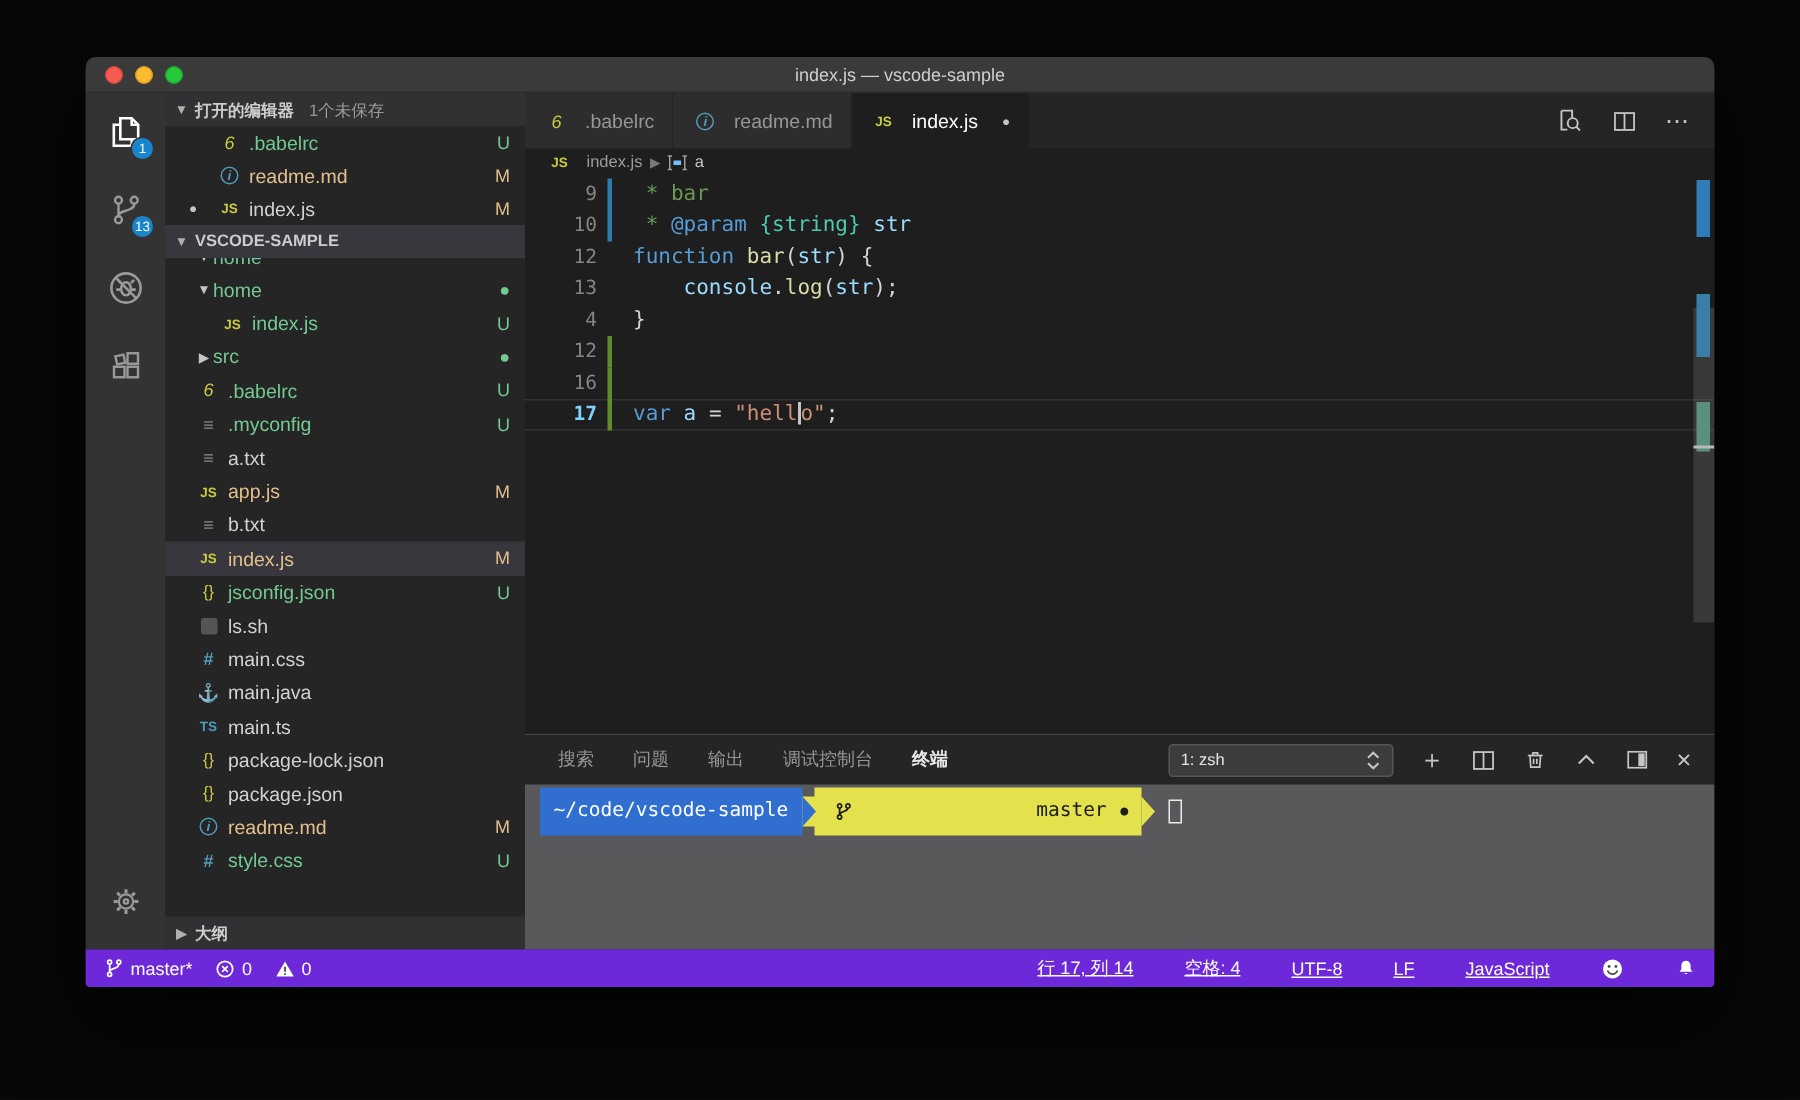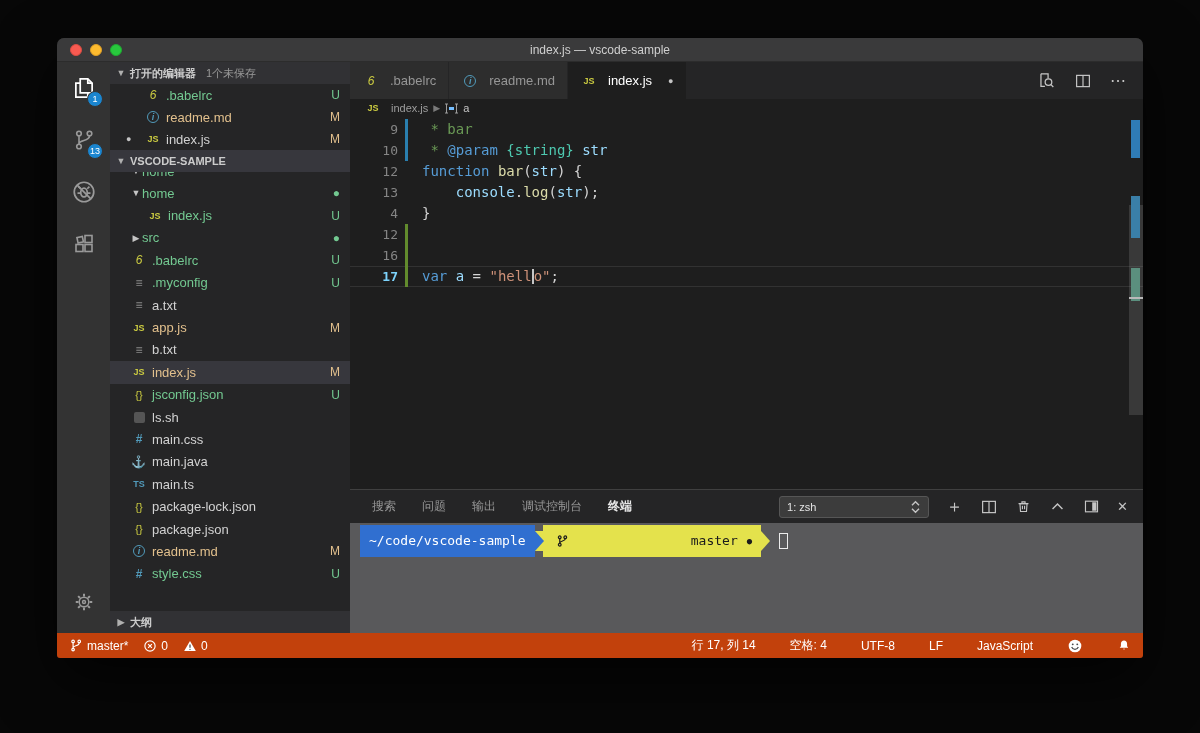--- a/index.html
+++ b/index.html
@@ -134,24 +134,24 @@
   .seg { display:flex; align-items:center; height:19px; padding:16px 9px; white-space:pre; }
   .seg.path { background:#306fd0; color:#fff; }
   .seg.git  { background:#e4e24c; color:#1c1c1c; padding-left:14px; gap:9px; }
   .arr { width:0; height:0; border-top:10px solid transparent; border-bottom:10px solid transparent; }
   .arr.blue   { border-left:9px solid #306fd0; margin-right:-1px; position:relative; z-index:2; }
   .arr.yellow { border-left:9px solid #e4e24c; }
   .git-dirty { font-size:9px; }
   .hcursor { width:9px; height:16px; border:1.5px solid #ececec; margin-left:9px; }
 
   
-  .statusbar { height:25px; flex:none; background:#c2410c; color:#ffffff; font-size:12px;
+  .statusbar { height:25px; flex:none; background:#6d28d9; color:#ffffff; font-size:12px;
                display:flex; align-items:center; padding:0 12px; }
   .st-group { display:flex; align-items:center; gap:15px; }
-  .st-group.right { margin-left:auto; gap:34px; }
+  .st-group.right { margin-left:auto; gap:34px;text-decoration:underline; }
   .st-item { display:flex; align-items:center; gap:4px; cursor:pointer; white-space:nowrap; }
 
   svg { display:block; }
 </style>
 </head>
 <body>
 
 <div class="window">
 
   <div class="titlebar">

